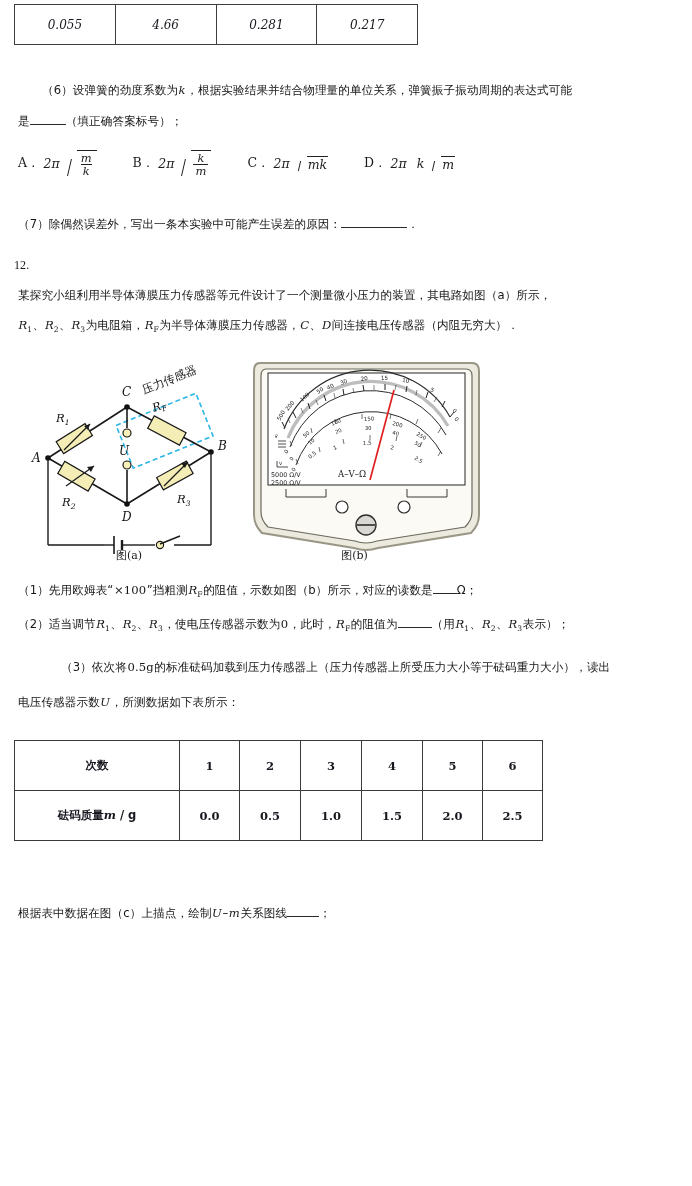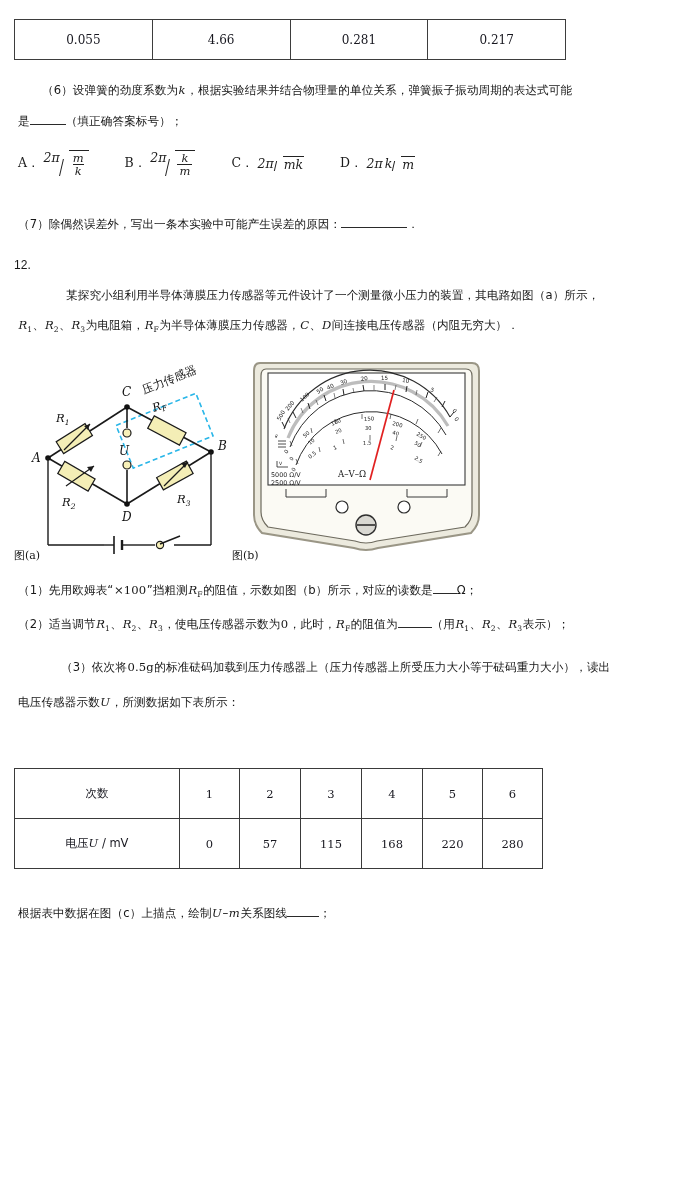--- a/index.html
+++ b/index.html
@@ -43,24 +43,25 @@
   .blank {
     display: inline-block;
     border-bottom: 1px solid #2a2a2a;
     vertical-align: baseline;
   }
 
   
   #top-table {
     position: absolute;
     left: 14px;
-    top: 19px;
-    width: 552px;
+    top: 4px;
+    width: 404px;
     border-collapse: collapse;
     table-layout: fixed;
+    font-style: italic;
   }
   #top-table td {
     border: 1px solid #3d3d3d;
     height: 37px;
     text-align: center;
     vertical-align: middle;
     font-size: 12px;
     font-family: "DejaVu Serif", "Liberation Serif", serif;
     color: #17171f;
   }
@@ -75,21 +76,21 @@
     font-size: 12.5px;
     font-family: "DejaVu Serif", "Liberation Serif", serif;
   }
   .opt {
     display: flex;
     align-items: center;
     margin-right: 36px;
     white-space: nowrap;
   }
   .opt-letter { margin-right: 4px; }
-  .expr { display: inline-flex; align-items: flex-start; }
+  .expr { display: inline-flex; align-items: center; gap: 8px; }
   .twopi { font-style: italic; margin-right: 1px; }
   
   .rad {
     display: inline-flex;
     align-items: stretch;
     position: relative;
     padding-left: 8px;
   }
   .rad::before {
     content: "";
@@ -122,31 +123,32 @@
   #figures {
     position: absolute;
     left: 0; top: 352px;
     width: 692px; height: 215px;
   }
   .fig-caption {
     position: absolute;
     font-size: 11px;
     font-family: "DejaVu Serif", "Liberation Serif", serif;
     color: #161616;
-    text-align: left;
+    text-align: center;
   }
 
   
   #data-table {
     position: absolute;
     left: 14px;
-    top: 768px;
+    top: 740px;
     width: 528px;
     border-collapse: collapse;
     table-layout: fixed;
+    font-weight: bold;
   }
   #data-table td {
     border: 1px solid #3a3a3a;
     height: 47px;
     text-align: center;
     vertical-align: middle;
     font-size: 11.5px;
     font-family: "DejaVu Serif", "Liberation Serif", serif;
     color: #17171f;
   }
@@ -231,23 +233,23 @@
         <span class="rad-body inline-it">m</span>
       </span>
     </span>
   </div>
 </div>
 
 <div class="para" style="left:18px; top:215px;">
   <span>（7）除偶然误差外，写出一条本实验中可能产生误差的原因：</span><span class="blank" style="width:66px; height:12px;"></span><span>．</span>
 </div>
 
-<div class="para" style="left:14px; top:257px; font-family:Liberation Sans, sans-serif; font-size:12px;">12.</div>
-
-<div class="para" style="left:18px; top:287px;margin-left:48px;">某探究小组利用半导体薄膜压力传感器等元件设计了一个测量微小压力的装置，其电路如图（a）所示，</div>
+<div class="para" style="left:14px; top:257px; font-family:Liberation Serif, serif; font-size:12px;">12.</div>
+
+<div class="para" style="left:18px; top:287px;">某探究小组利用半导体薄膜压力传感器等元件设计了一个测量微小压力的装置，其电路如图（a）所示，</div>
 
 <div class="para" style="left:18px; top:317px;">
   <span class="var"><span>R</span><span class="sub">1</span></span><span>、</span><span class="var"><span>R</span><span class="sub">2</span></span><span>、</span><span class="var"><span>R</span><span class="sub">3</span></span><span>为电阻箱，</span><span class="var"><span>R</span><span class="sub">F</span></span><span>为半导体薄膜压力传感器，</span><span class="var">C</span><span>、</span><span class="var">D</span><span>间连接电压传感器（内阻无穷大）．</span>
 </div>
 
 <div id="figures">
 
   <svg width="230" height="210" viewBox="0 0 230 210" style="position:absolute; left:14px; top:8px;">
 
     <g transform="rotate(-22 150 72)">
@@ -491,27 +493,27 @@
     </td>
     <td>1</td>
     <td>2</td>
     <td>3</td>
     <td>4</td>
     <td>5</td>
     <td>6</td>
   </tr>
   <tr>
     <td class="rowhead">
-      <span>电压</span><span class="var">U</span>&nbsp;<span>/ mV</span>
+      <span>砝码质量</span><span class="var">m</span>&nbsp;<span>/ g</span>
     </td>
-    <td>0</td>
-    <td>57</td>
-    <td>115</td>
-    <td>168</td>
-    <td>220</td>
-    <td>280</td>
+    <td>0.0</td>
+    <td>0.5</td>
+    <td>1.0</td>
+    <td>1.5</td>
+    <td>2.0</td>
+    <td>2.5</td>
   </tr>
 </tbody>
   </table>
 
 <div class="para" style="left:18px; top:904px;">
   <span>根据表中数据在图（c）上描点，绘制</span><span class="var">U</span><span>–</span><span class="var">m</span><span>关系图线</span><span class="blank" style="width:32px;height:12px;"></span><span>；</span>
 </div>
 
 </body></html>

